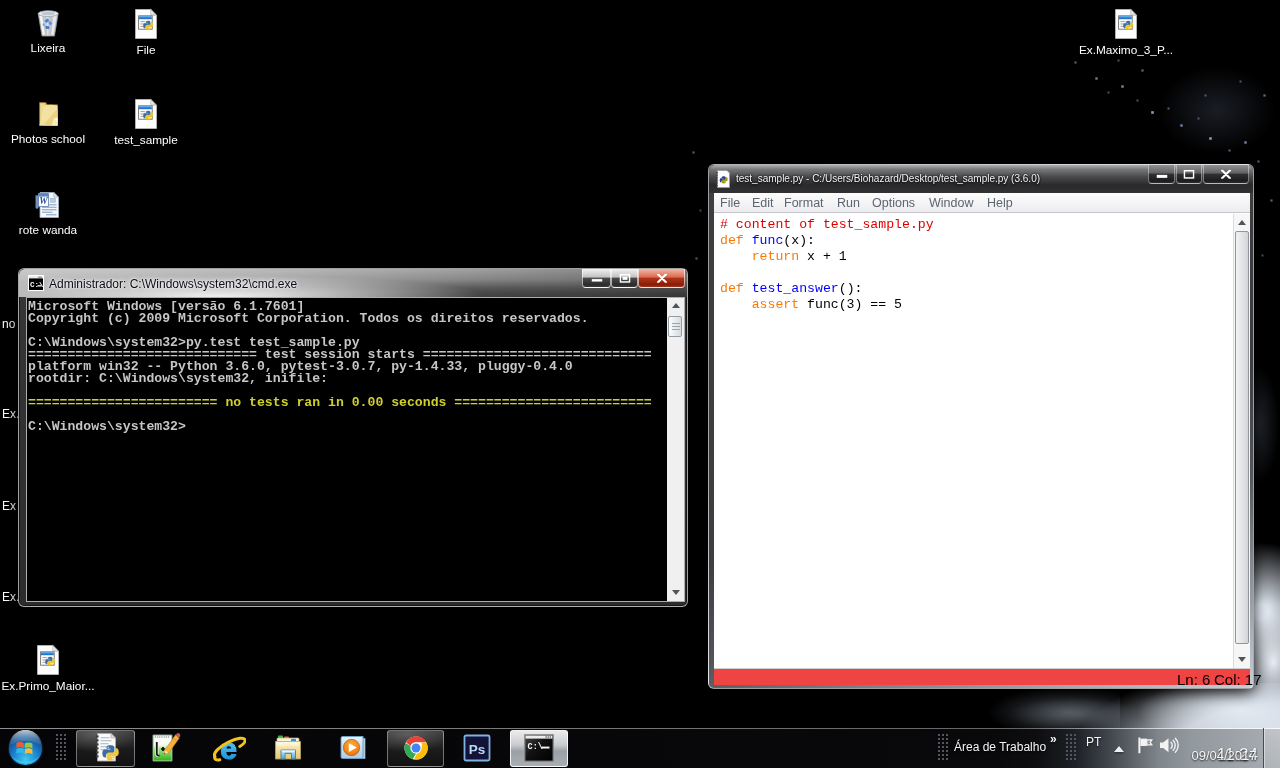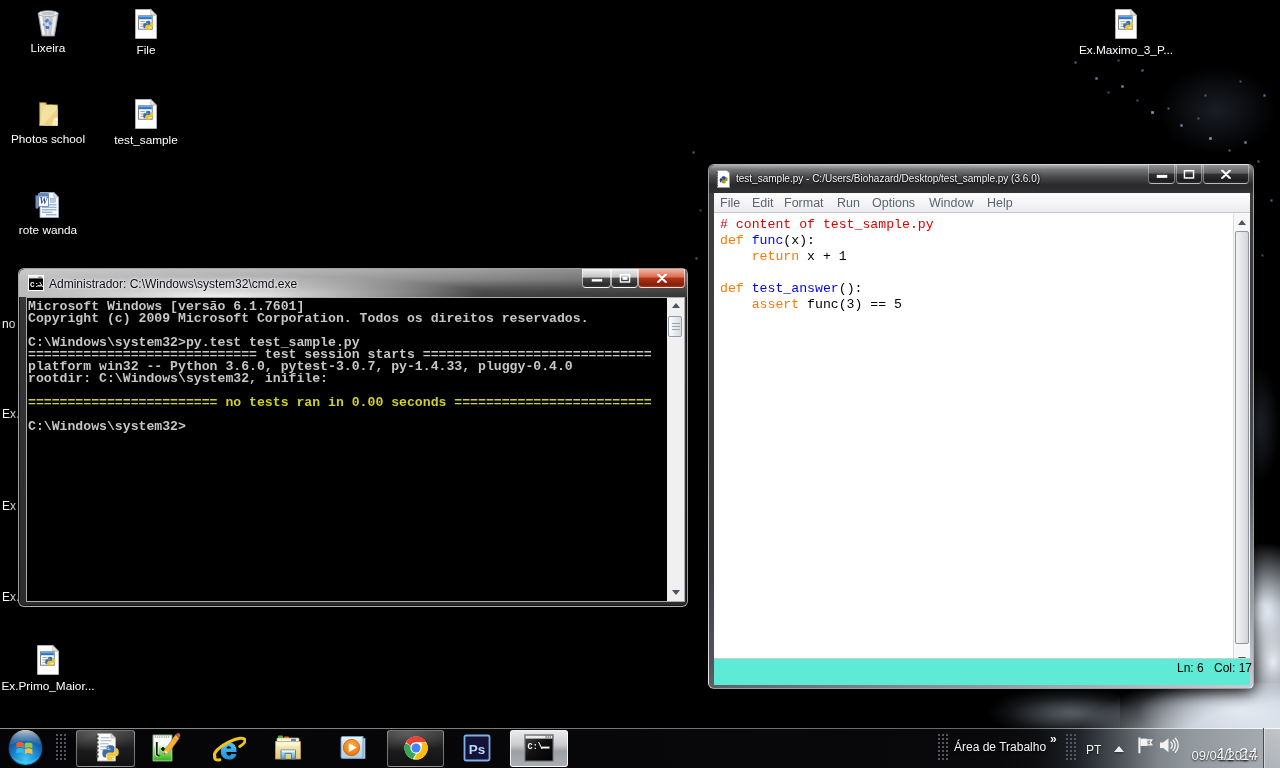--- a/index.html
+++ b/index.html
@@ -42,21 +42,21 @@
 #pytitle{position:absolute;left:0;top:0;right:0;height:28px;border-radius:6px 6px 0 0;
  background:linear-gradient(180deg,#aeafb1 0%,#767779 16%,#4a4a4c 42%,#2a2a2c 72%,#323234 100%);}
 #pytitle .ttext{position:absolute;left:27px;top:8px;font-size:10px;color:#f4f4f4;text-shadow:0 1px 3px #000,0 0 2px #000;white-space:nowrap;}
 #pyclient{position:absolute;left:5px;top:28px;width:536px;height:492px;background:#fff;}
 #pymenu{position:absolute;left:0;top:0;right:0;height:20px;background:linear-gradient(180deg,#fdfdfd,#ececf0);border-bottom:1px solid #c6c6ca;}
 #pymenu span{position:absolute;top:3px;font-size:12.5px;color:#5d6570;}
 #pycode{position:absolute;left:0;top:21px;right:0;height:454px;background:#fff;text-decoration:underline;}
 #pytext{position:absolute;left:6px;top:3px;font:13.2px/16px "Liberation Mono",monospace;color:#000;white-space:pre;}
 .kw{color:#ff7700;}.df{color:#0000ff;}.cm{color:#dd0000;}
 #psb{position:absolute;right:0;top:0;width:17px;height:454px;background:#f6f6f7;border-left:1px solid #dcdcdc;}
-#pystatus{white-space:nowrap;position:absolute;left:0;bottom:0;right:0;height:27px;background:#5eead4;border-top:1px solid #cdcdcd;font-size:12px;color:#000;}
+#pystatus{white-space:nowrap;position:absolute;left:0;bottom:0;right:0;height:17px;background:#ef4444;border-top:1px solid #cdcdcd;font-size:15px;color:#000;}
 
 #taskbar{position:absolute;left:0;top:728px;width:1280px;height:40px;
  background:linear-gradient(90deg,#050507 0%,#09090b 78%,#0e0e11 81%,#1d2025 84%,#3f444a 86.5%,#565b61 88%,#7e858b 90.5%,#91989e 93%,#9ba1a7 96%,#a9aeb4 100%);}
 #taskbar::before{content:"";position:absolute;left:0;top:0;width:100%;height:1px;
  background:linear-gradient(90deg,rgba(190,190,190,0.75),rgba(160,160,160,0.6) 80%,rgba(255,255,255,0.9) 95%);}
 .grip{position:absolute;top:6px;width:9px;height:28px;
  background-image:radial-gradient(circle at 1px 1px,#53575d 0.85px,transparent 1.25px);background-size:4px 4px;width:10px;}
 .tbtn{position:absolute;top:1.5px;height:37px;border-radius:3px;border:1px solid rgba(255,255,255,0.4);
  background:radial-gradient(ellipse 60px 26px at 35% 10%, rgba(255,255,255,0.22), rgba(255,255,255,0.03) 70%),
  linear-gradient(180deg,rgba(110,110,110,0.45),rgba(40,40,40,0.4) 55%,rgba(15,15,15,0.45));}
@@ -493,21 +493,21 @@
         </g>
       <text x="5.6" y="17.5" font-family="Liberation Mono" font-size="8.5" font-weight="bold" fill="#f8f8f8">C:\</text>
       <rect x="19.5" y="15.6" width="8" height="1.9" fill="#f8f8f8"></rect>
     </svg>
   </div>
 
   <div class="grip" style="left:938px;"></div>
   <div class="traytxt" style="left:954px;top:13px;">Área de Trabalho</div>
   <div class="traytxt" style="left:1050px;top:5px;font-size:12px;font-weight:bold;letter-spacing:-1px;">»</div>
   <div class="grip" style="left:1066px;"></div>
-  <div class="traytxt" style="left:1086px;top:16px;">PT</div>
+  <div class="traytxt" style="left:1086px;top:8px;">PT</div>
   <div class="abs" style="left:1114px;top:18px;width:0;height:0;border-left:5.5px solid transparent;border-right:5.5px solid transparent;border-bottom:6px solid #eef1f4;filter:drop-shadow(0 1px 1px rgba(0,0,0,0.5));"></div>
   <svg class="abs" style="left:1136px;top:7px;" width="20" height="20" viewBox="0 0 20 20">
     <path d="M3.4 2.5 V18.2" stroke="#f2f2f2" stroke-width="2"></path>
     <path d="M4.4 3.6 H10.8 V11 H4.4 Z" fill="#f2f2f2"></path>
     <path d="M10.8 4.8 H15.8 L14.2 7.3 L15.8 9.8 H10.8 Z" fill="#f2f2f2" fill-opacity="0.25" stroke="#f2f2f2" stroke-width="1.3"></path>
   </svg>
   <svg class="abs" style="left:1158px;top:7px;" width="22" height="20" viewBox="0 0 22 20">
     <path d="M2 7.5 V13 H5.2 L10.5 17.2 V3.2 L5.2 7.5 Z" fill="#f2f2f2"></path>
     <path d="M13 7.2 A4.3 4.3 0 0 1 13 13.3" fill="none" stroke="#f2f2f2" stroke-width="1.4" stroke-linecap="round"></path>
     <path d="M15.2 5.2 A7.3 7.3 0 0 1 15.2 15.3" fill="none" stroke="#f2f2f2" stroke-width="1.4" stroke-linecap="round"></path>

